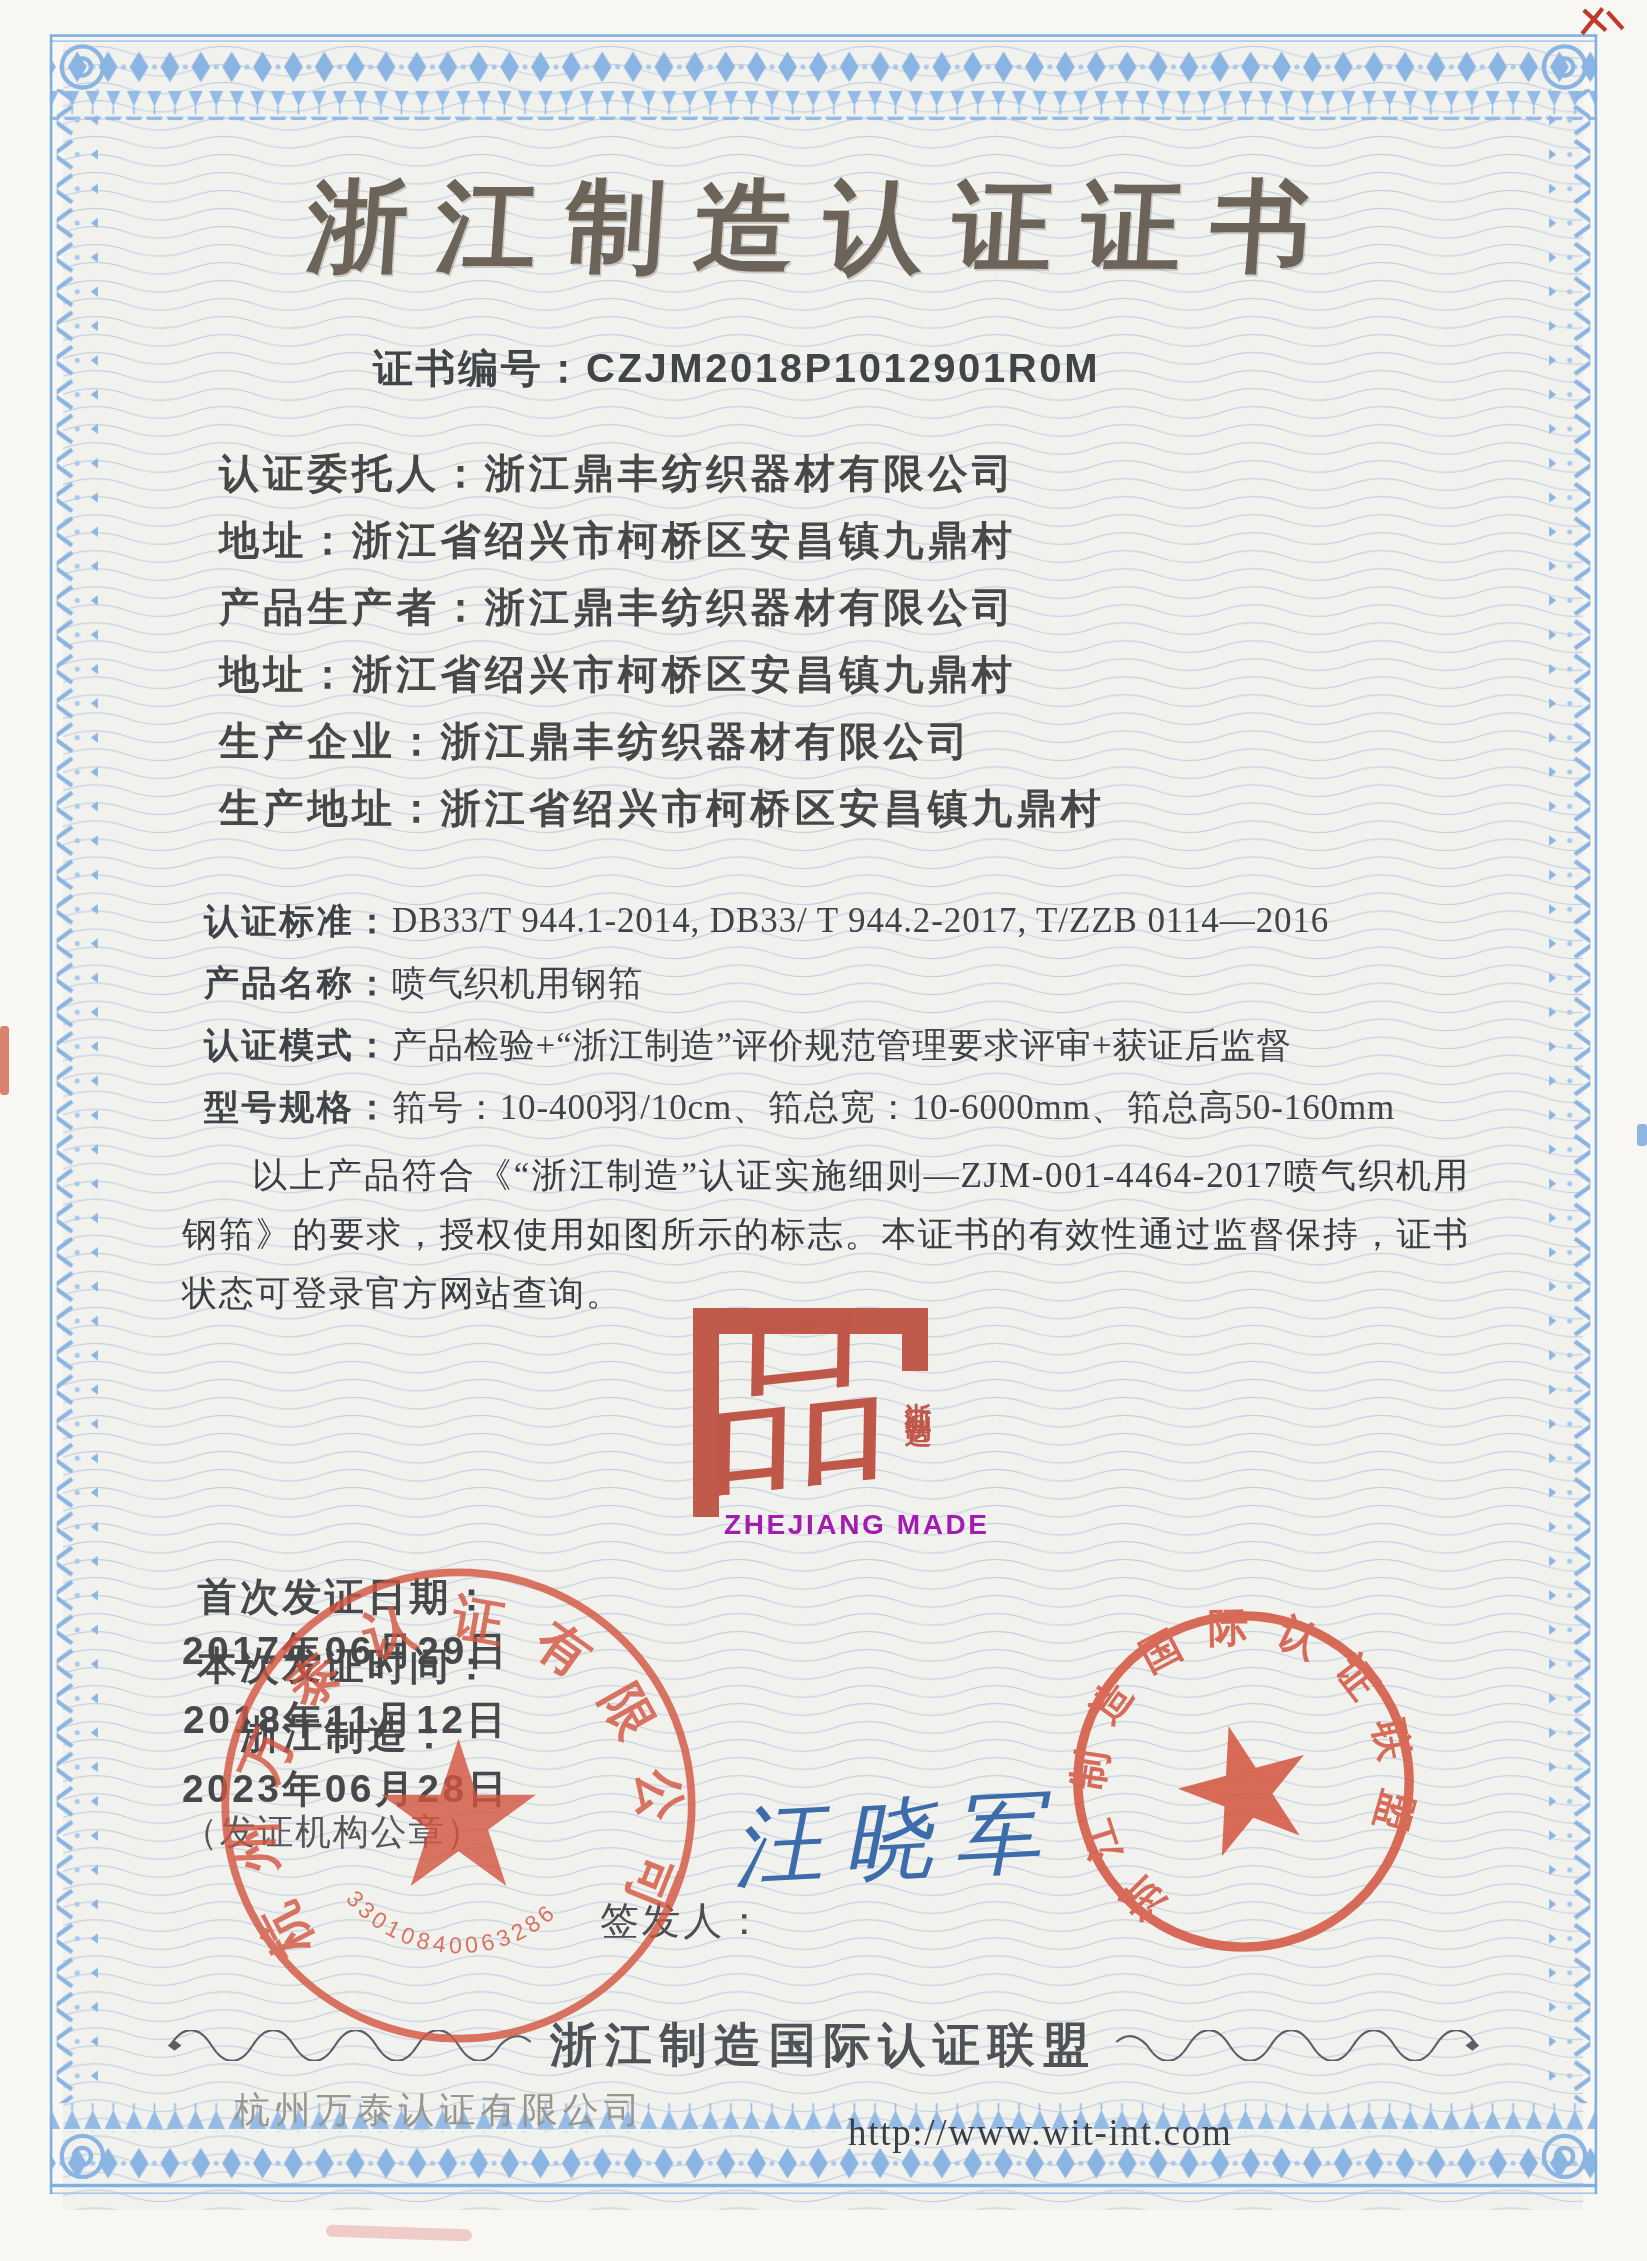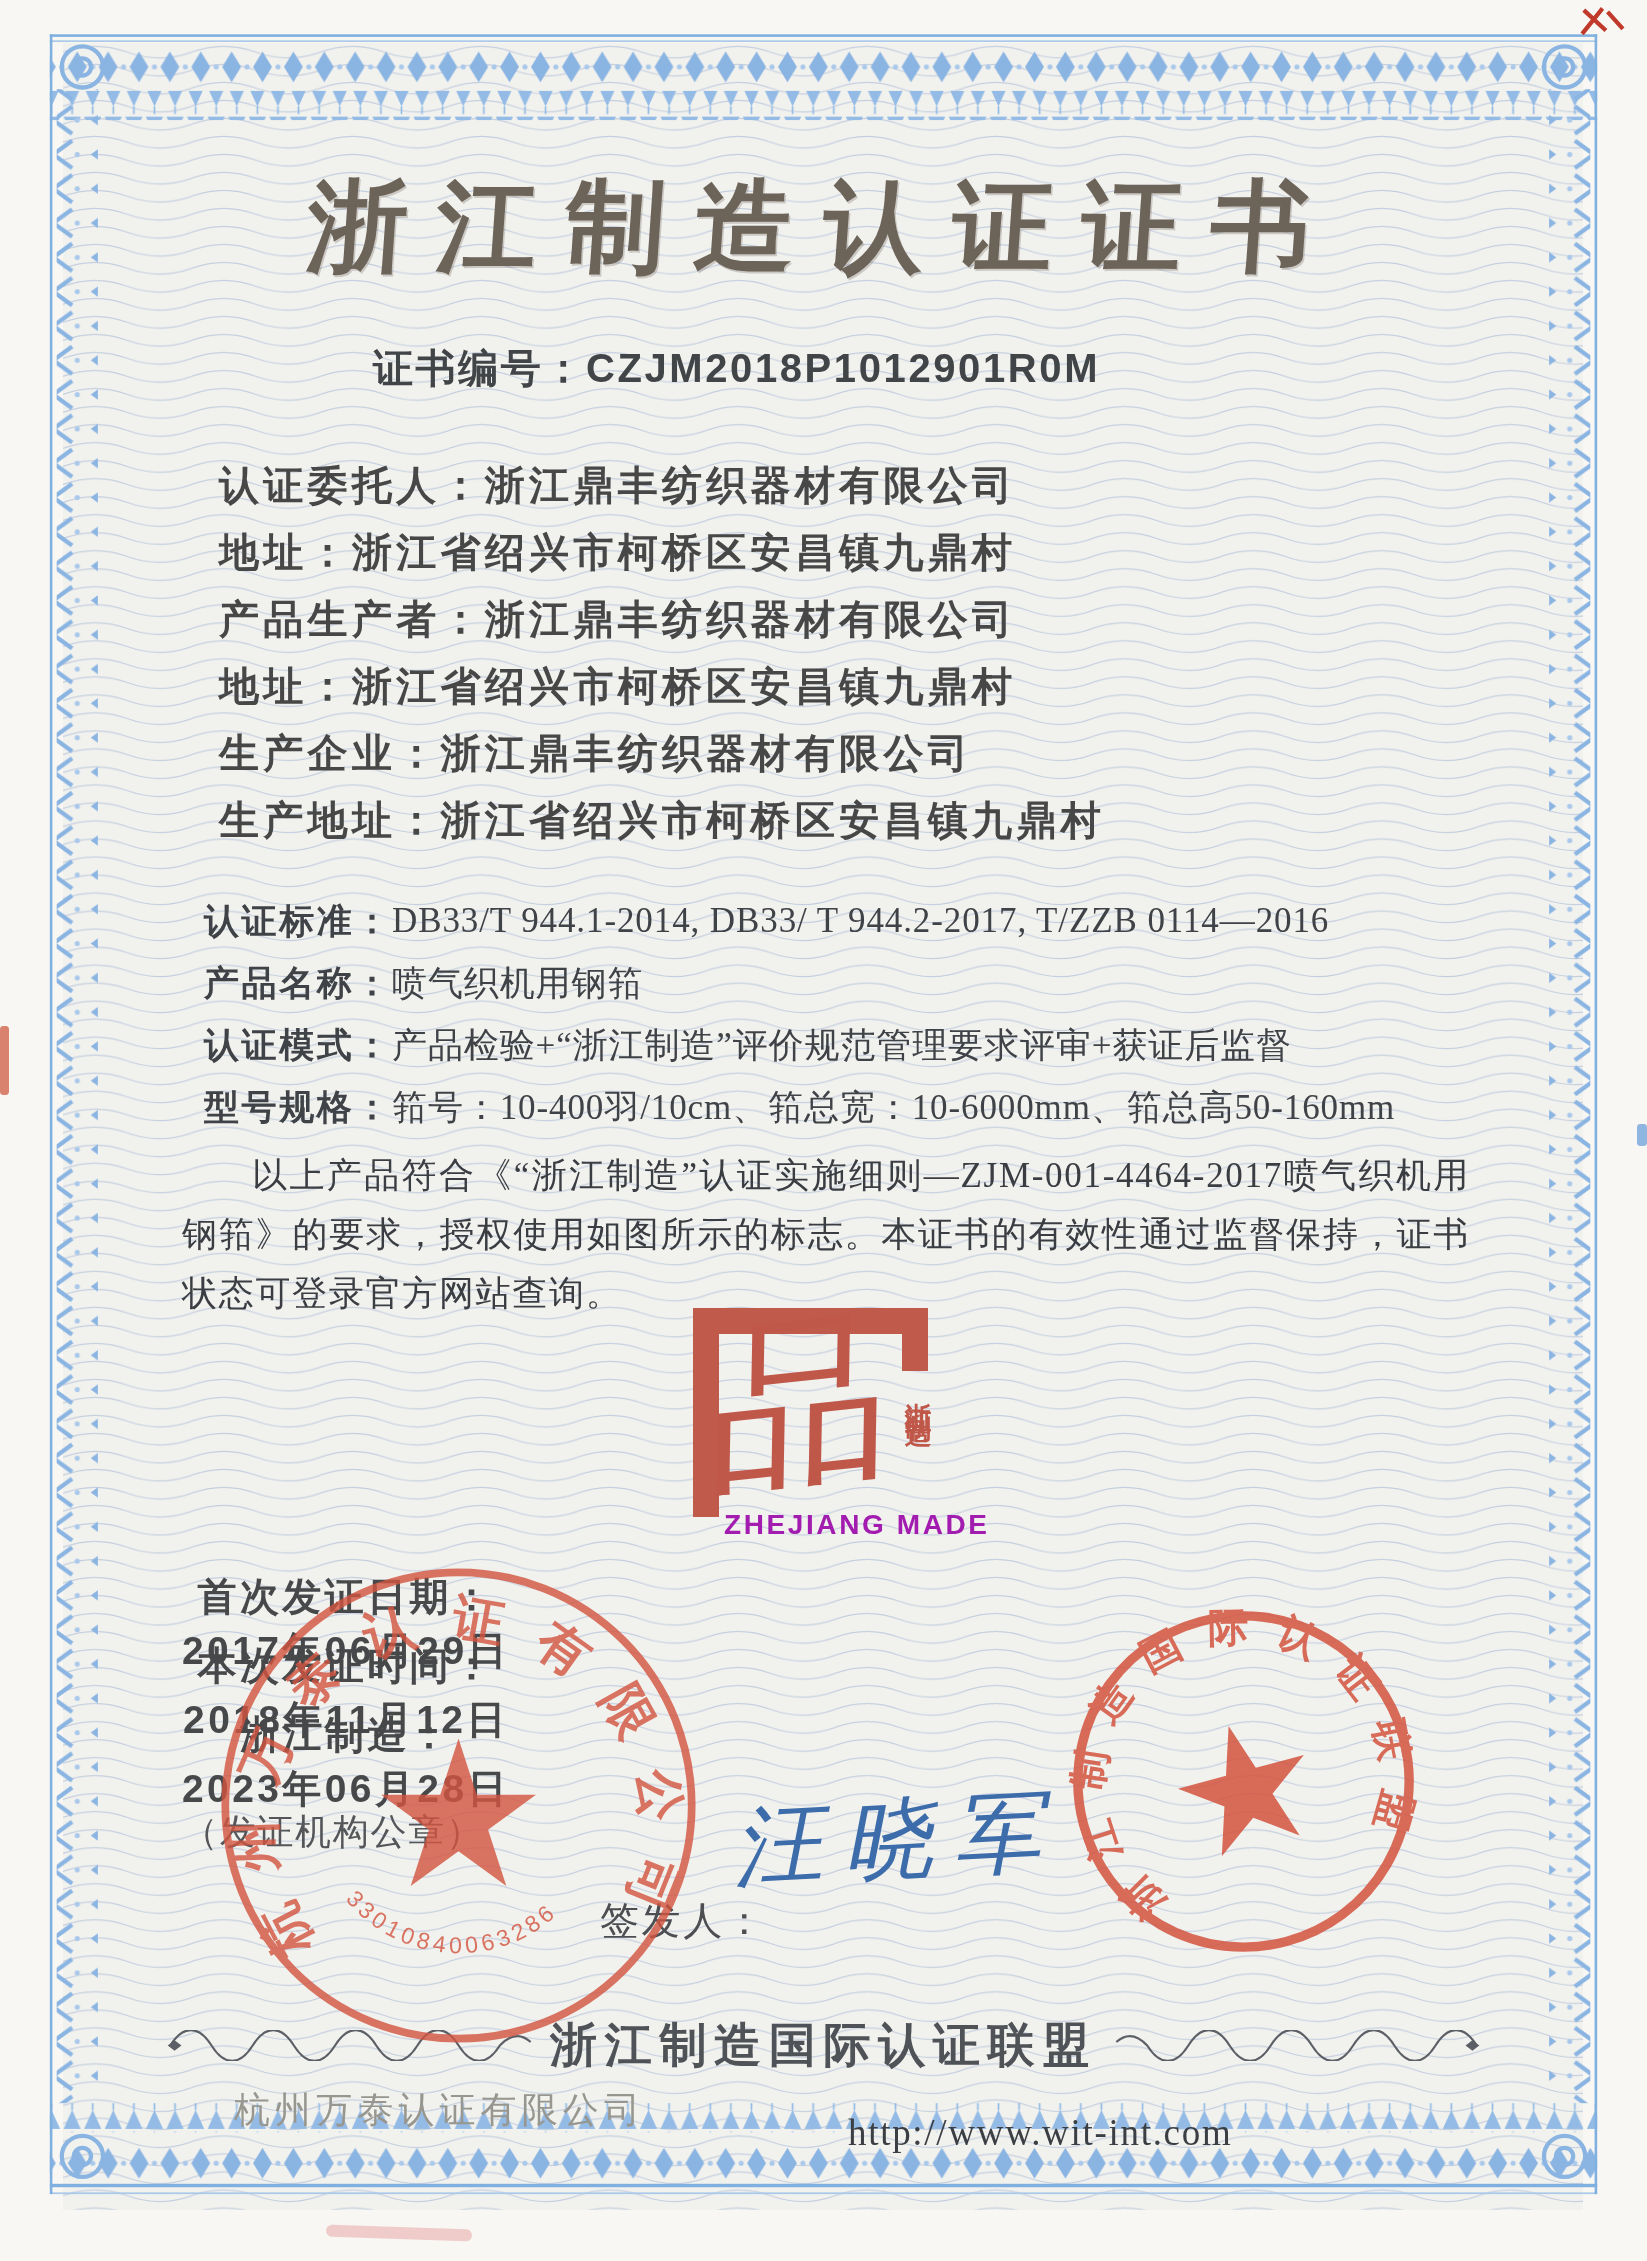--- a/index.html
+++ b/index.html
@@ -11,21 +11,21 @@
   .content{position:absolute;left:0;top:0;width:1647px;height:2261px;z-index:5;}
 
   .title{position:absolute;left:0;top:161px;width:1647px;text-align:center;
          font-family:"DejaVu Serif","Liberation Serif",serif;font-weight:700;
          font-size:100px;letter-spacing:29px;color:#6d6459;transform:skewX(-4deg);
          text-shadow:1.7px 1.7px 0 rgba(95,85,72,.25);}
   .certno{position:absolute;left:0;top:341px;width:1473px;text-align:center;
           font-weight:700;font-size:40px;color:#424548;letter-spacing:2.6px;}
 
   .fields{position:absolute;left:219px;top:446px;}
-  .fields .row{height:67px;display:flex;align-items:flex-end;
+  .fields .row{height:67px;display:flex;align-items:flex-start;
                font-weight:700;font-size:40px;color:#474747;letter-spacing:4.3px;}
 
   .specs{position:absolute;left:204px;top:890px;}
   .specs .row{height:62px;display:flex;align-items:center;color:#3f4246;}
   .specs .lbl{font-weight:700;font-size:35px;letter-spacing:2.6px;}
   .specs .val{font-family:"Liberation Serif",serif;font-size:35px;letter-spacing:0.9px;}
 
   .statement{position:absolute;left:182px;top:1146px;width:1288px;margin:0;
              font-family:"Liberation Serif",serif;font-size:35px;line-height:59px;
              text-align:justify;text-indent:2em;color:#3a3d42;letter-spacing:1.7px;}

